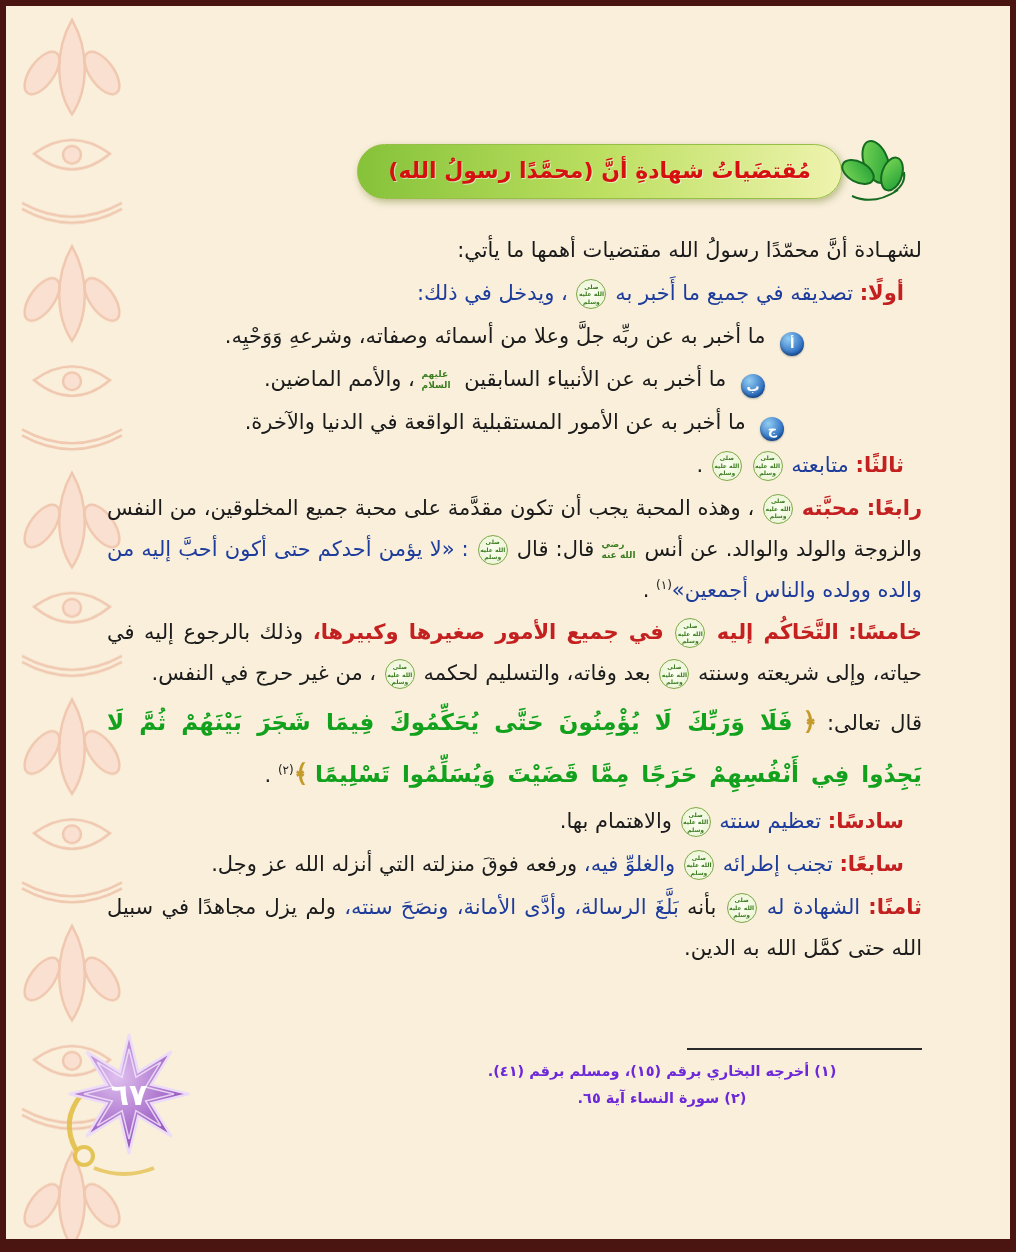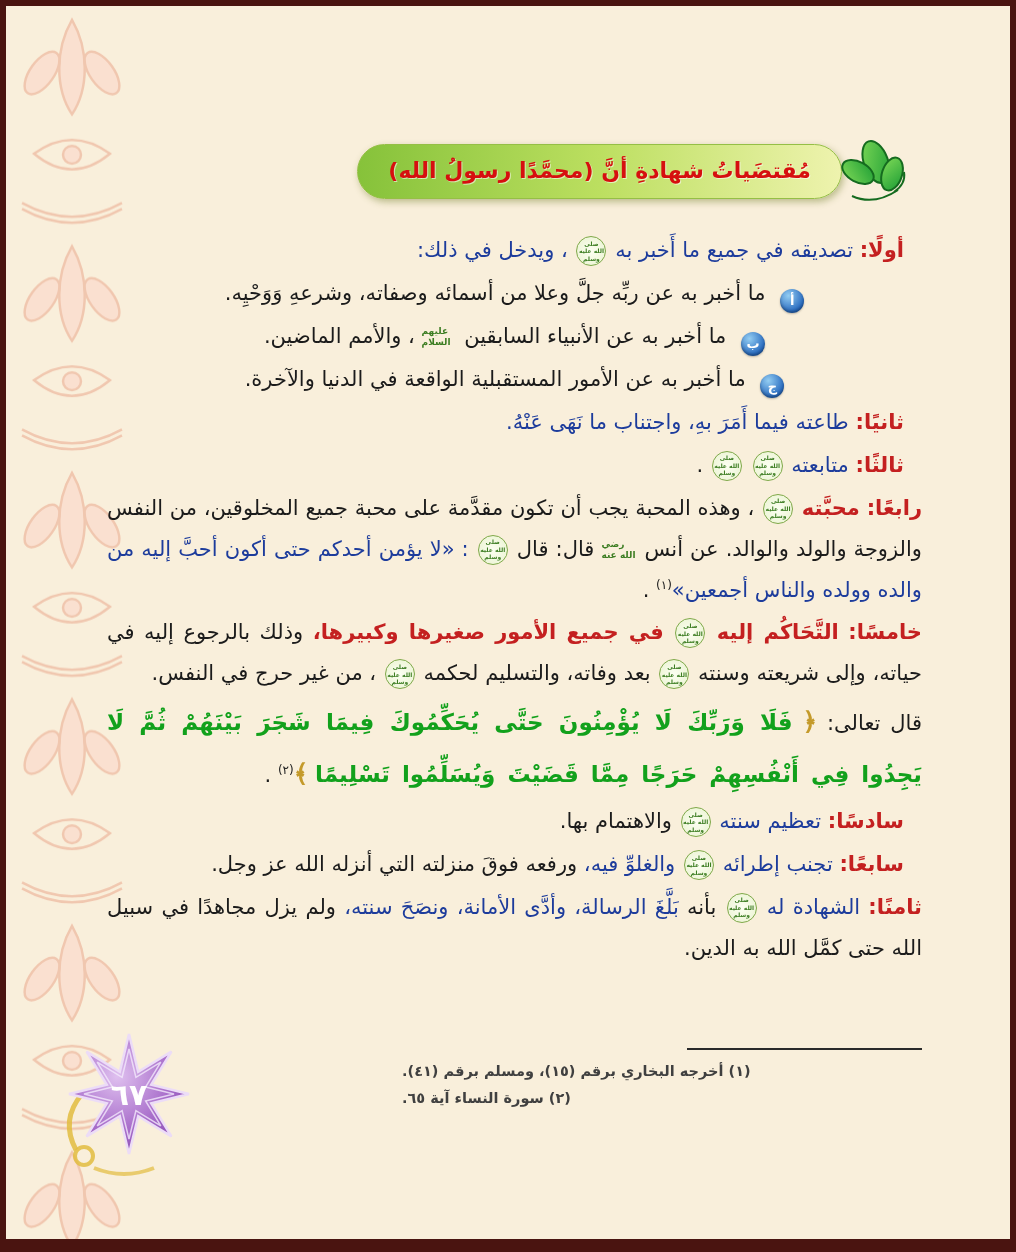--- a/index.html
+++ b/index.html
@@ -65,22 +65,22 @@
     color:#3c7d22; text-align:left; vertical-align:middle; font-weight:bold;
   }
 
   .quran { color:#12a11c; font-weight:bold; font-size:23px; word-spacing:4px; }
   .bracket { color:#c49a2a; font-weight:bold; font-size:25px; }
   .verse-para { line-height:2.05; }
   .ref { font-size:12px; vertical-align:super; color:#222; }
 
   .footnotes {
     position:absolute; right:88px; bottom:126px; width:520px;
-    direction:rtl; text-align:left; font-size:14.5px; font-weight:bold;
-    color:#404040; line-height:1.9;
+    direction:rtl; text-align:center; font-size:14.5px; font-weight:bold;
+    color:#6d28d9; line-height:1.9;
   }
   .fn-rule { width:235px; border-top:2px solid #2a2a2a; margin-bottom:8px; }
 
   .star-wrap { position:absolute; left:48px; top:1016px; width:150px; height:155px; }
 </style>
 </head>
 <body>
 
 <div class="page">
 
@@ -117,20 +117,23 @@
         <g stroke="#156b1f" stroke-width="2" fill="url(#leafg)">
           <ellipse cx="42" cy="28" rx="12" ry="22" transform="rotate(-20 42 28)"></ellipse>
           <ellipse cx="24" cy="38" rx="10" ry="17" transform="rotate(-62 24 38)"></ellipse>
           <ellipse cx="58" cy="40" rx="10" ry="17" transform="rotate(18 58 40)"></ellipse>
           <path d="M18 62 Q 40 72 64 56" fill="none"></path>
           <path d="M60 58 Q 72 50 70 38" fill="none"></path>
         </g>
       </svg>
     </div>
 
+    <p>
+      <span class="black">لشهـادة أنَّ محمّدًا رسولُ الله مقتضيات أهمها ما يأتي:</span>
+    </p>
 
     <p class="indent">
       <span class="red">أولًا:</span>
       <span class="blue">تصديقه في جميع ما أَخبر به</span>
       <span class="pbuh">
           <span class="pbuh-inner">صلى الله عليه وسلم</span>
         </span>
       <span class="blue">، ويدخل في ذلك:</span>
     </p>
 
@@ -144,24 +147,20 @@
       <span class="black">ما أخبر به عن الأنبياء السابقين</span>
       <span class="honorific">عليهم السلام</span>
       <span class="black">، والأمم الماضين.</span>
     </p>
 
     <p class="item-line">
       <span class="circle">ج</span>
       <span class="black">ما أخبر به عن الأمور المستقبلية الواقعة في الدنيا والآخرة.</span>
     </p>
 
-    <p class="indent">
-      <span class="red">ثانيًا:</span>
-      <span class="blue">طاعته فيما أَمَرَ بهِ، واجتناب ما نَهَى عَنْهُ.</span>
-    </p>
 
     <p class="indent">
       <span class="red">ثالثًا:</span>
       <span class="blue">متابعته</span>
       <span class="pbuh">
           <span class="pbuh-inner">صلى الله عليه وسلم</span>
         </span>
       <span class="pbuh">
           <span class="pbuh-inner">صلى الله عليه وسلم</span>
         </span>

